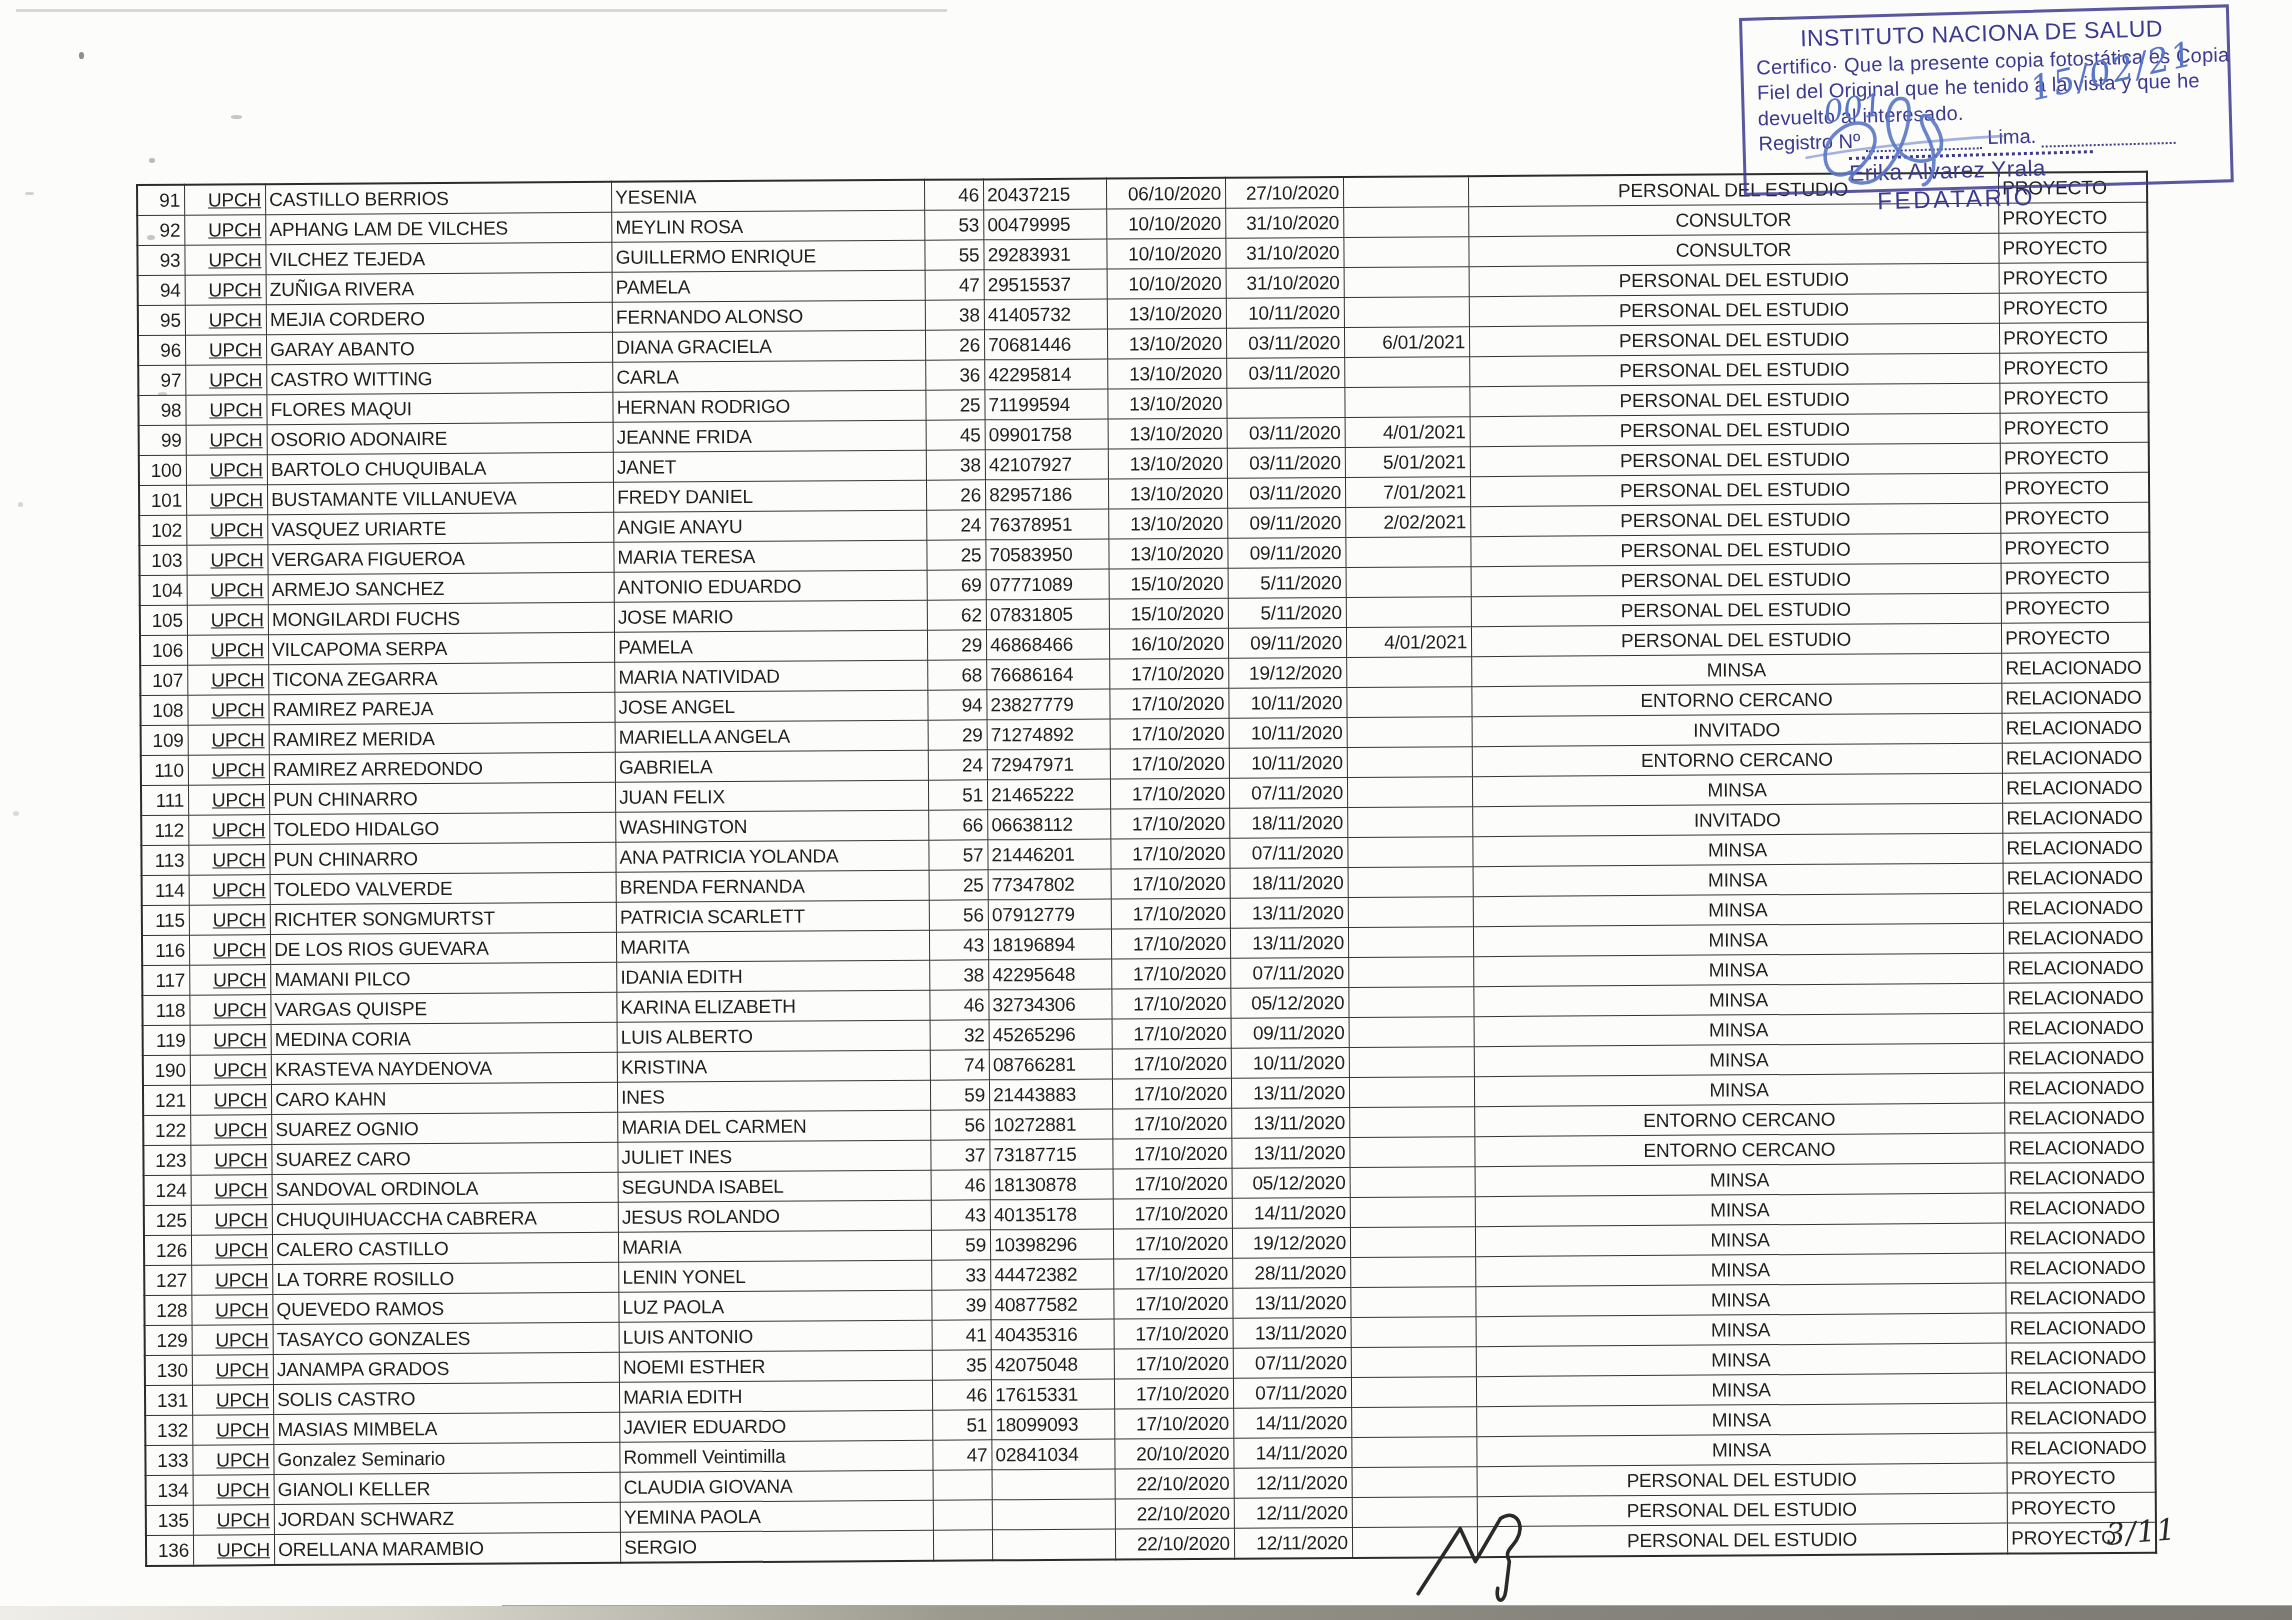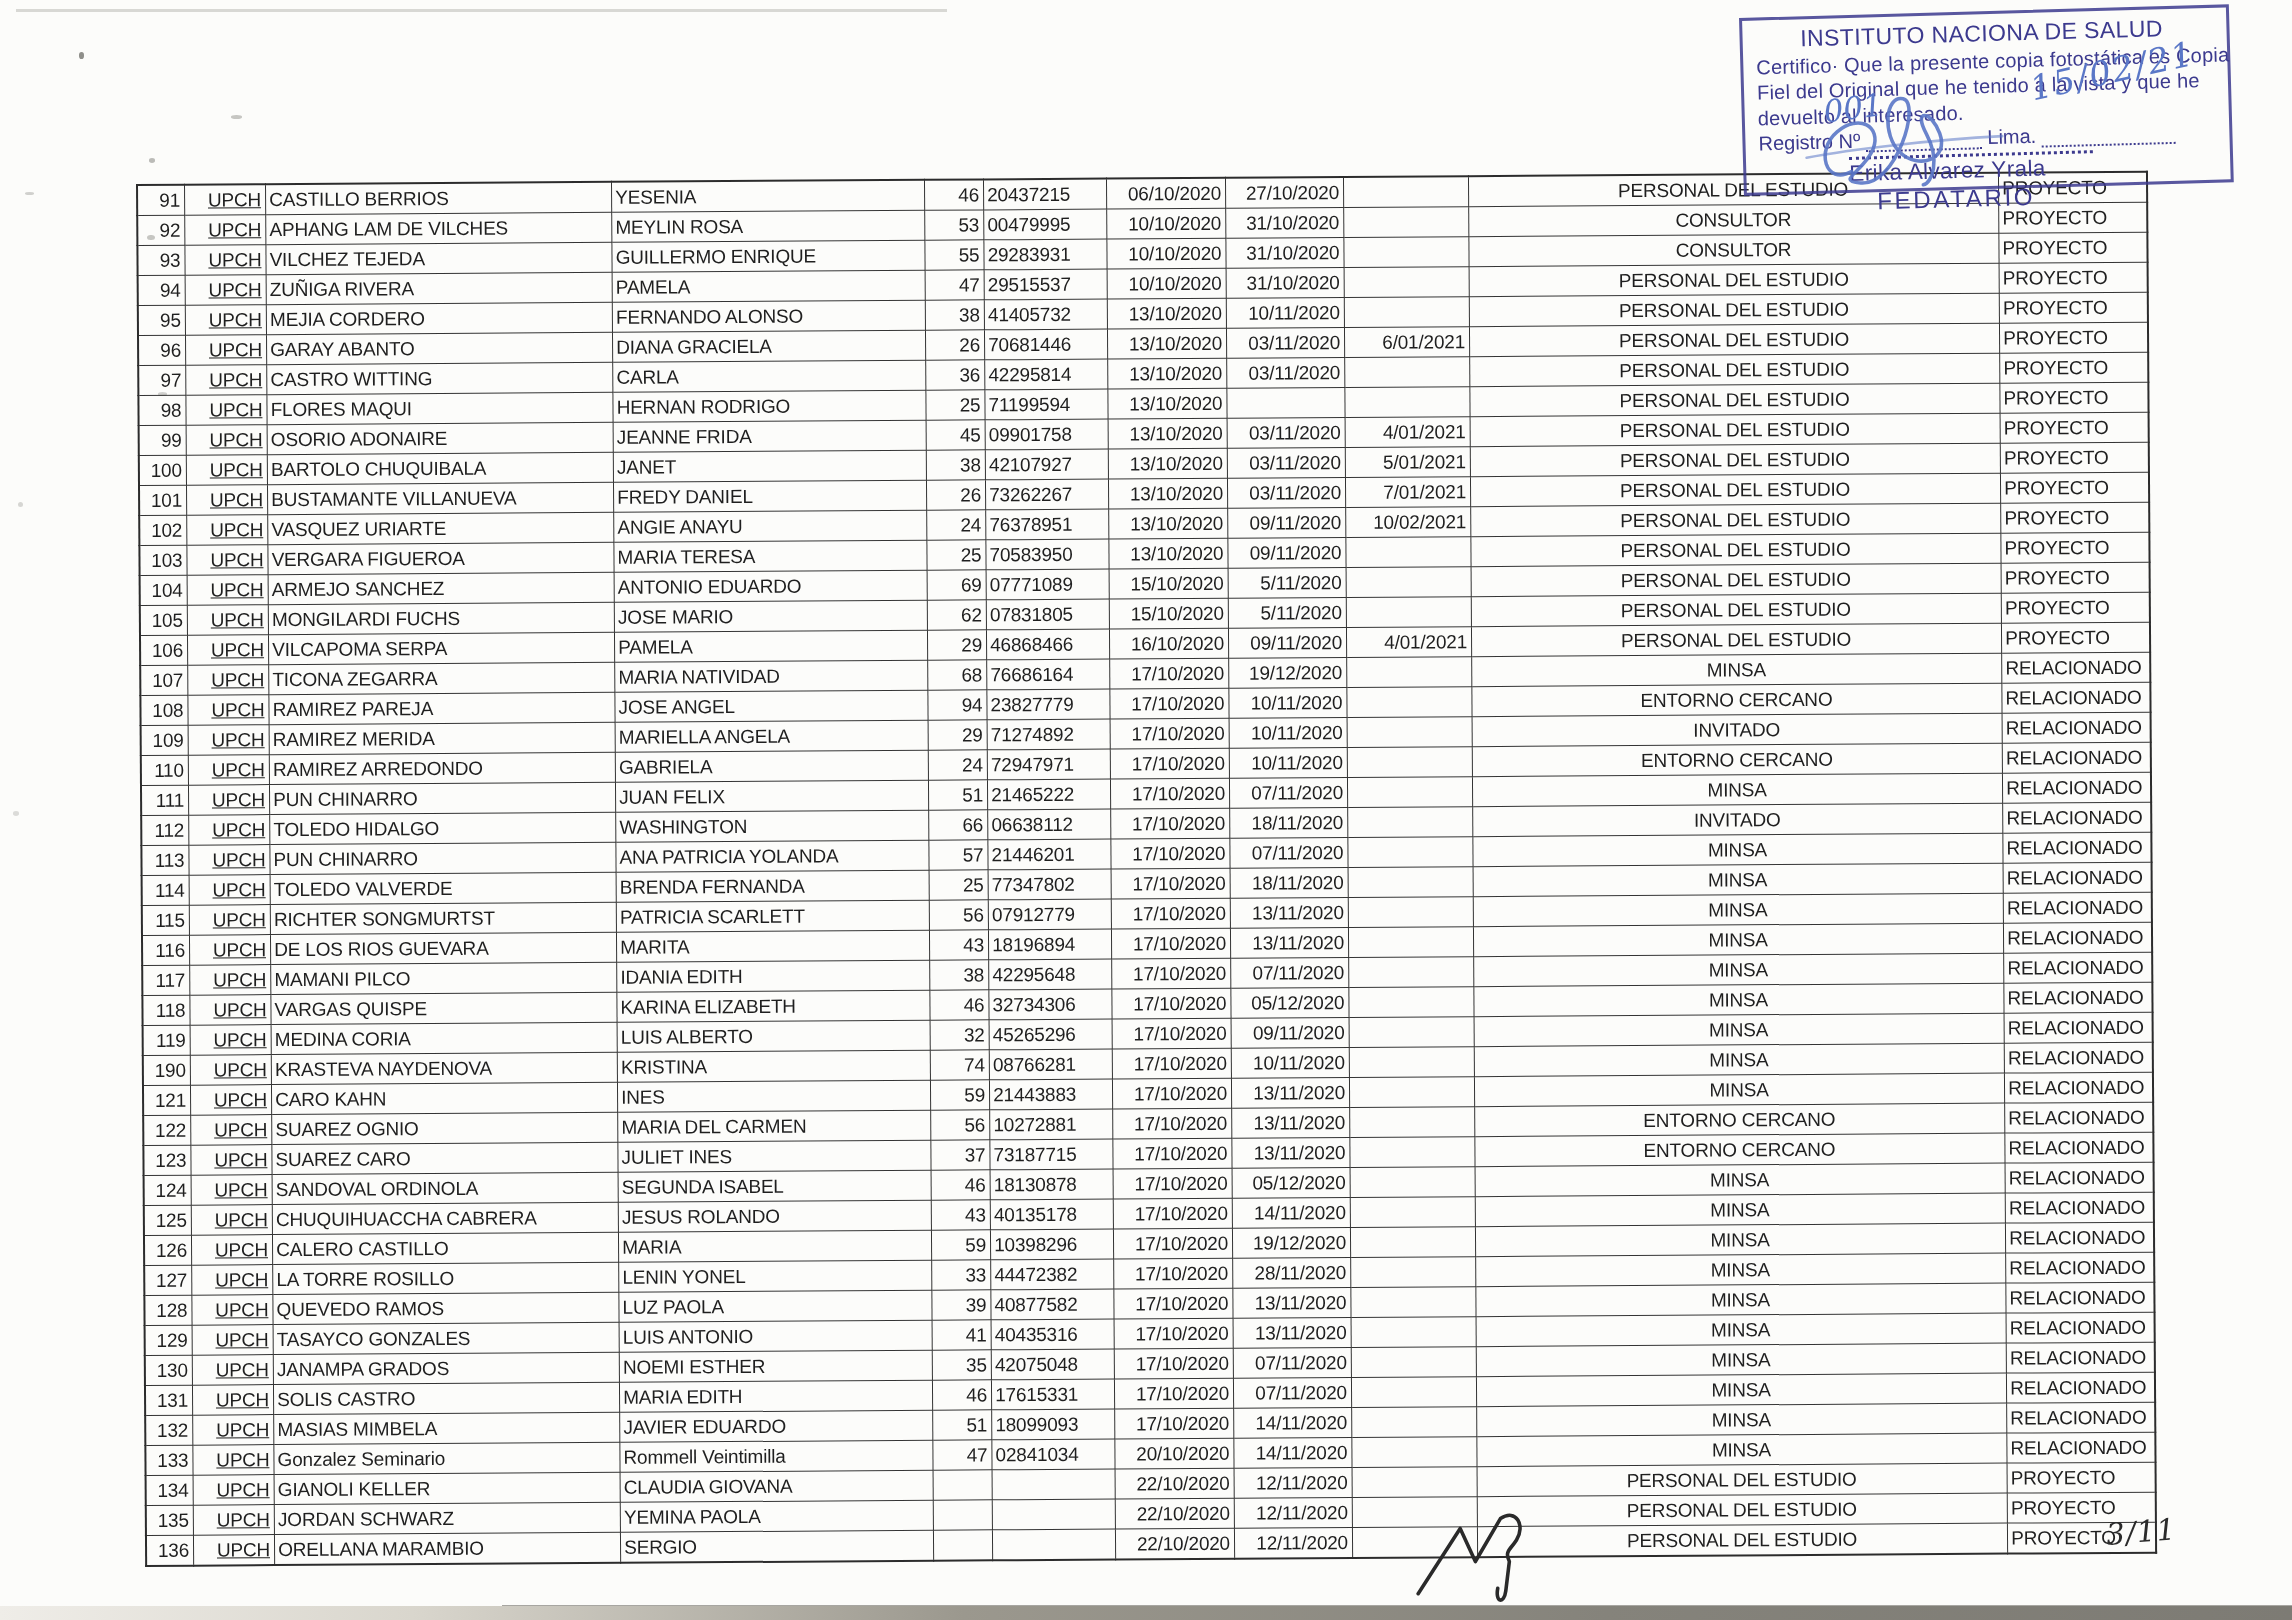--- a/index.html
+++ b/index.html
@@ -237,37 +237,37 @@
           <td class="c-fecha3">5/01/2021</td>
           <td class="c-rol">PERSONAL DEL ESTUDIO</td>
           <td class="c-tipo">PROYECTO</td>
         </tr>
         <tr>
           <td class="c-num">101</td>
           <td class="c-inst">UPCH</td>
           <td class="c-apellidos">BUSTAMANTE VILLANUEVA</td>
           <td class="c-nombres">FREDY DANIEL</td>
           <td class="c-edad">26</td>
-          <td class="c-dni">73262267</td>
+          <td class="c-dni">82957186</td>
           <td class="c-fecha1">13/10/2020</td>
           <td class="c-fecha2">03/11/2020</td>
           <td class="c-fecha3">7/01/2021</td>
           <td class="c-rol">PERSONAL DEL ESTUDIO</td>
           <td class="c-tipo">PROYECTO</td>
         </tr>
         <tr>
           <td class="c-num">102</td>
           <td class="c-inst">UPCH</td>
           <td class="c-apellidos">VASQUEZ URIARTE</td>
           <td class="c-nombres">ANGIE ANAYU</td>
           <td class="c-edad">24</td>
           <td class="c-dni">76378951</td>
           <td class="c-fecha1">13/10/2020</td>
           <td class="c-fecha2">09/11/2020</td>
-          <td class="c-fecha3">10/02/2021</td>
+          <td class="c-fecha3">2/02/2021</td>
           <td class="c-rol">PERSONAL DEL ESTUDIO</td>
           <td class="c-tipo">PROYECTO</td>
         </tr>
         <tr>
           <td class="c-num">103</td>
           <td class="c-inst">UPCH</td>
           <td class="c-apellidos">VERGARA FIGUEROA</td>
           <td class="c-nombres">MARIA TERESA</td>
           <td class="c-edad">25</td>
           <td class="c-dni">70583950</td>

